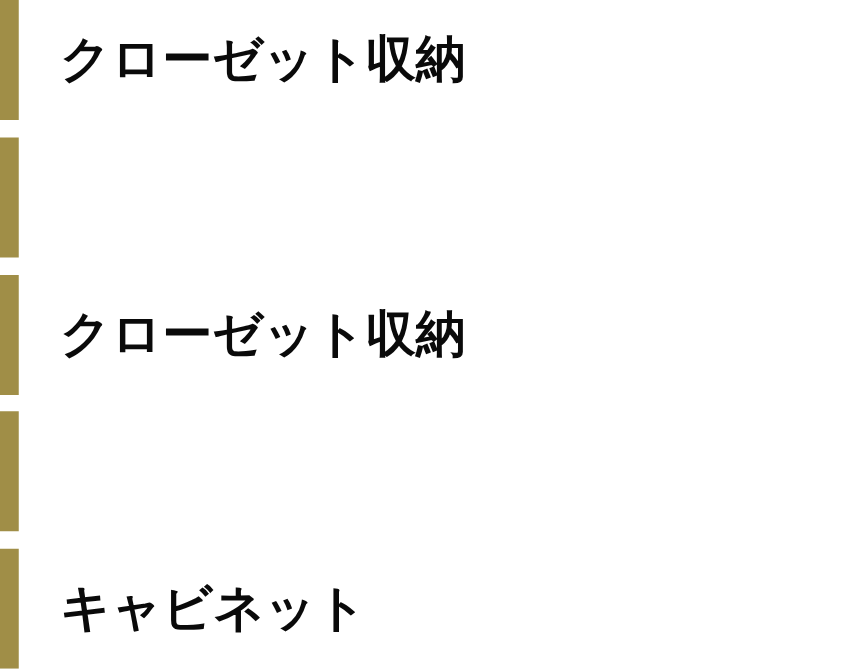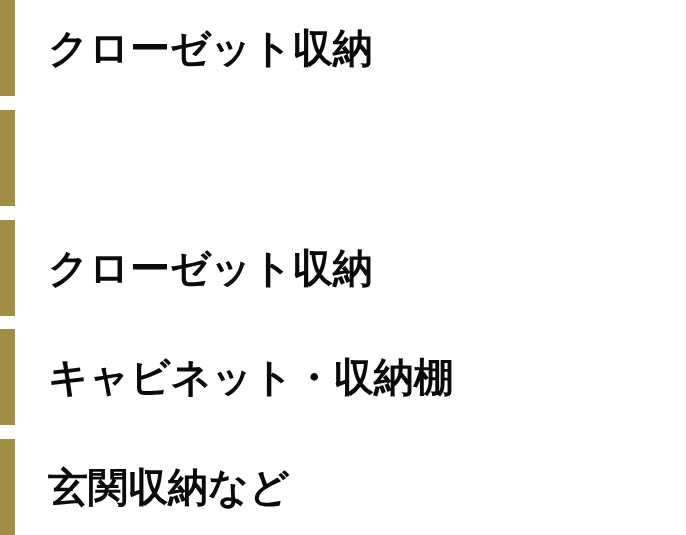--- a/index.html
+++ b/index.html
@@ -58,19 +58,18 @@
   </li>
   <li class="category-item">
     <span class="accent-bar"></span>
   </li>
   <li class="category-item">
     <span class="accent-bar"></span>
     <span class="label">クローゼット収納</span>
   </li>
   <li class="category-item">
     <span class="accent-bar"></span>
-    <span class="label">キャビネット・収納棚</span>
   </li>
   <li class="category-item">
     <span class="accent-bar"></span>
-    <span class="label">玄関収納など</span>
+    <span class="label">キャビネット</span>
   </li>
 </ul>
 
 </body></html>

